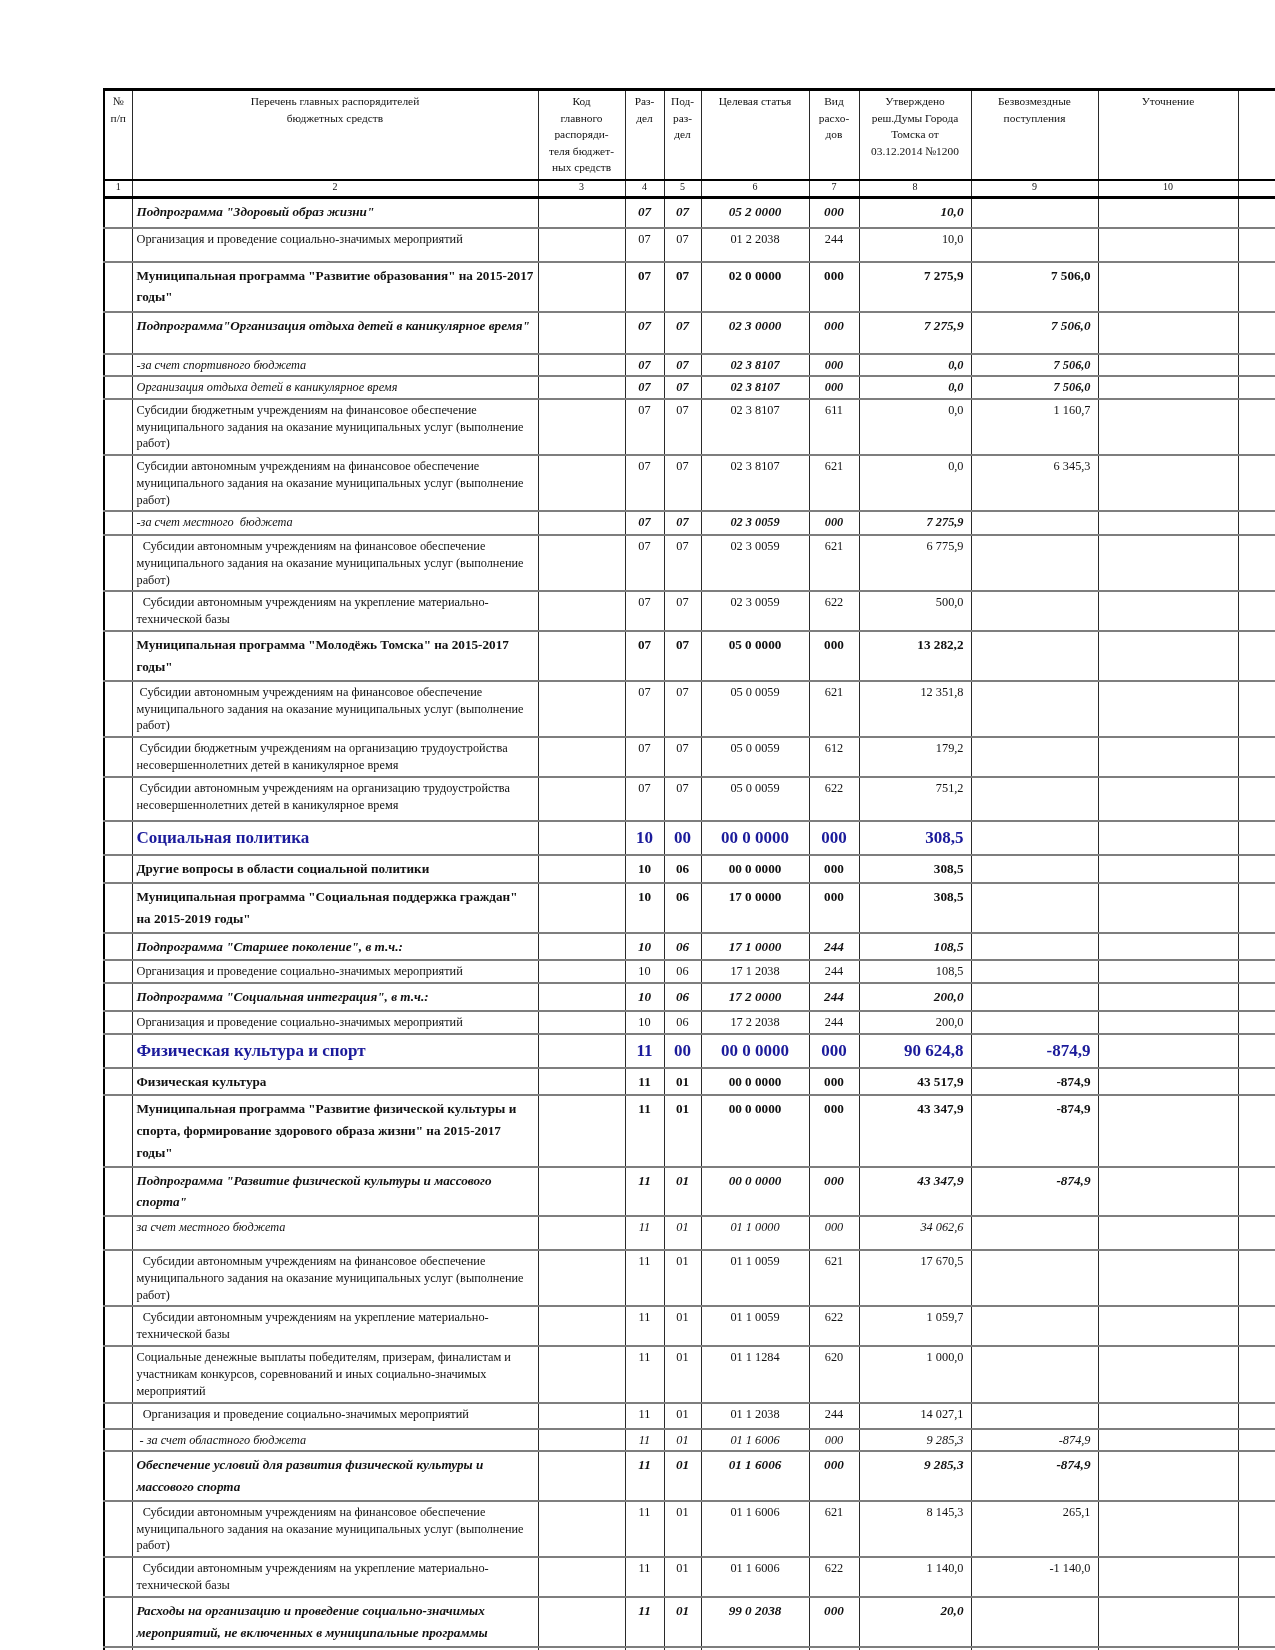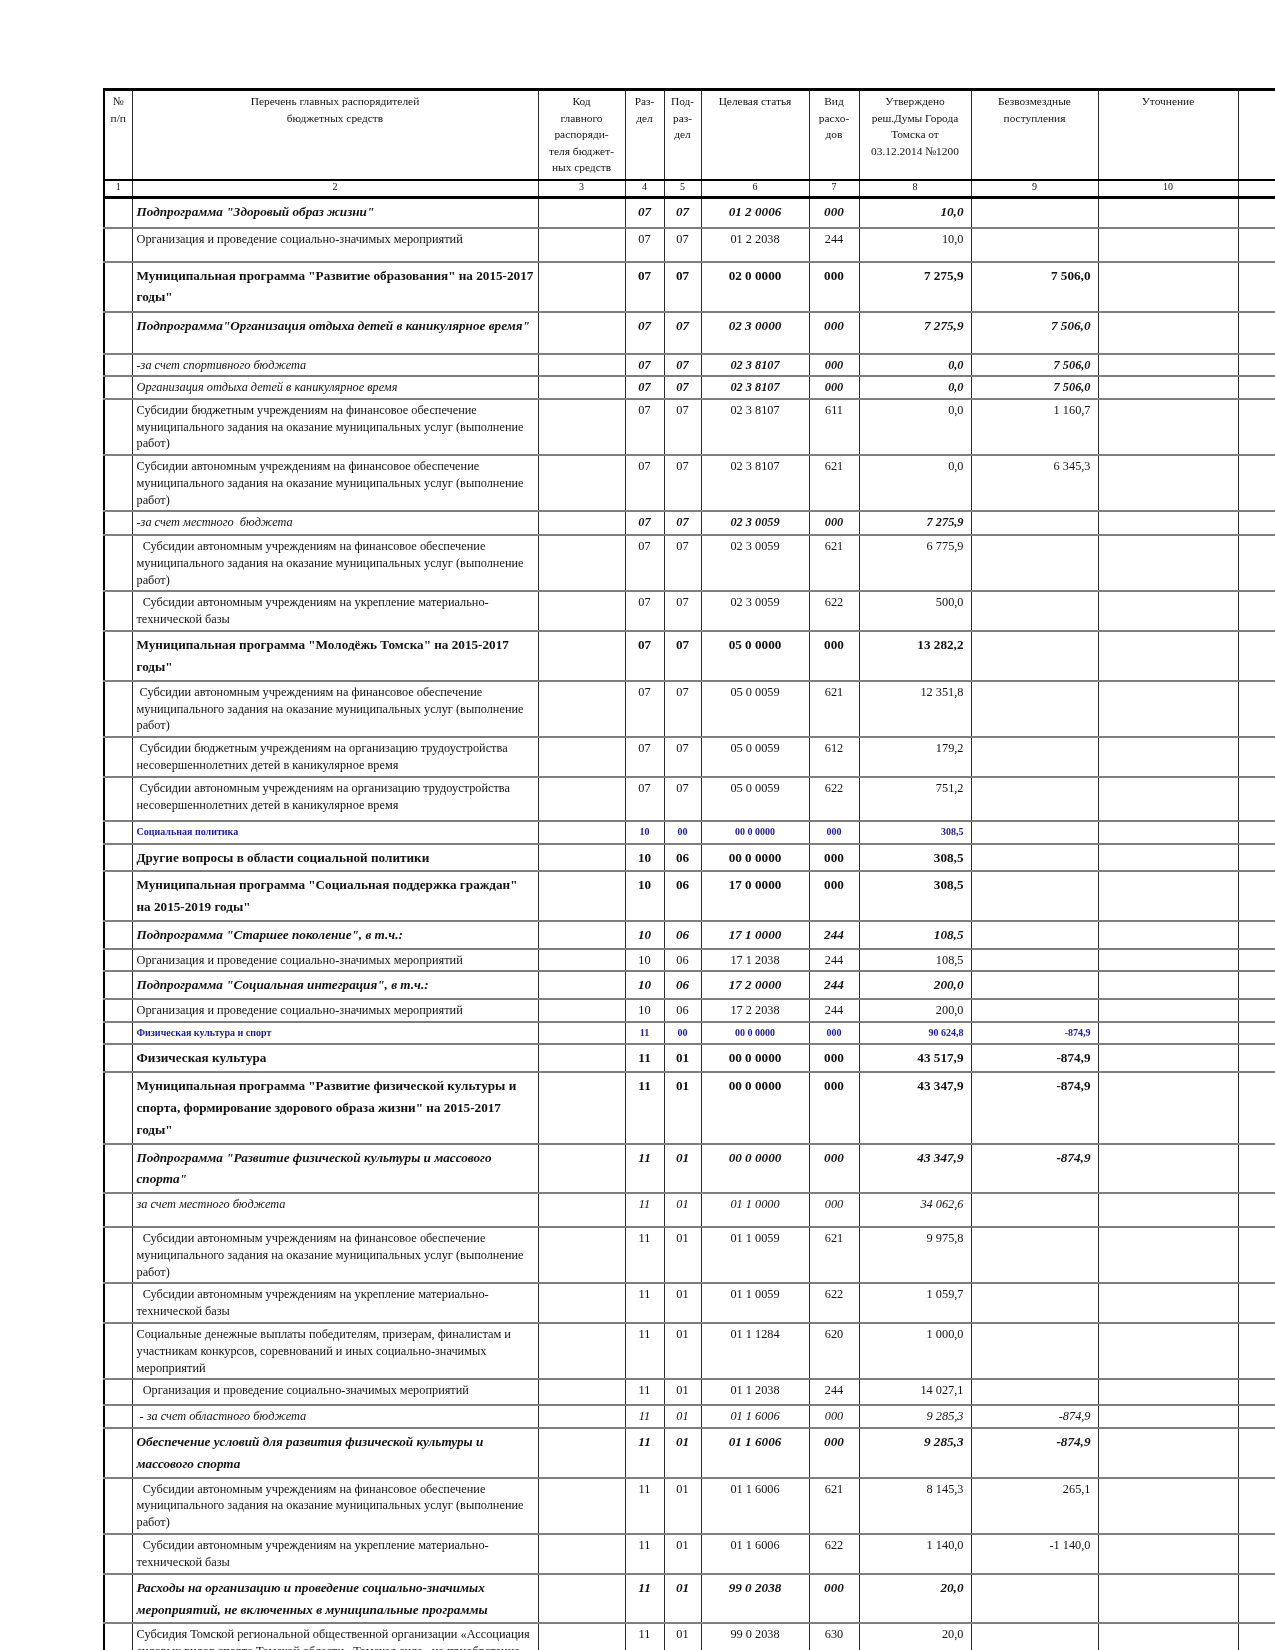--- a/index.html
+++ b/index.html
@@ -20,21 +20,21 @@
                   border-top:2px solid #000;border-bottom:3px solid #000;}
   tbody td{font-size:12.3px;line-height:1.36;padding:2px 3px;
            border-top:2px solid #7e7e7e;}
   tbody td.lbl{text-align:left;white-space:pre-wrap;padding-left:4px;}
   tbody td.ctr{text-align:center;}
   tbody td.rgt{text-align:right;padding-right:7px;}
   tbody tr.fw-b td{font-weight:bold;font-size:13.2px;line-height:1.65;}
   tbody tr.fs-i td{font-style:italic;}
   tbody tr.vb td.val{font-weight:bold;}
   tbody tr.vi td.val{font-style:italic;}
-  tbody tr.blue td{font-size:10px;font-family:Liberation Serif, serif;}
+  tbody tr.blue td{font-size:17px;font-family:Liberation Serif, serif;}
   table{border-left:2px solid #000;border-right:1px solid #444;}
 </style>
 </head>
 <body>
 
 <div class="page">
   <div class="tbl-wrap">
     <table>
       <colgroup>
         <col class="c-num">
@@ -91,21 +91,21 @@
             <th></th>
           </tr>
       </thead>
       <tbody>
           <tr class="fw-b fs-i vb" style="height: 30px;">
             <td class="ctr"></td>
             <td class="lbl">Подпрограмма "Здоровый образ жизни"</td>
             <td class="ctr val"></td>
             <td class="ctr val">07</td>
             <td class="ctr val">07</td>
-            <td class="ctr val">01 2 0006</td>
+            <td class="ctr val">05 2 0000</td>
             <td class="ctr val">000</td>
             <td class="rgt val">10,0</td>
             <td class="rgt val"></td>
             <td class="rgt val"></td>
             <td class="ctr"></td>
           </tr>
           <tr style="height: 34px;">
             <td class="ctr"></td>
             <td class="lbl">Организация и проведение социально-значимых мероприятий</td>
             <td class="ctr val"></td>
@@ -444,21 +444,21 @@
             <td class="ctr"></td>
           </tr>
           <tr style="height: 52px;">
             <td class="ctr"></td>
             <td class="lbl">  Субсидии автономным учреждениям на финансовое обеспечение муниципального задания на оказание муниципальных услуг (выполнение работ)</td>
             <td class="ctr val"></td>
             <td class="ctr val">11</td>
             <td class="ctr val">01</td>
             <td class="ctr val">01 1 0059</td>
             <td class="ctr val">621</td>
-            <td class="rgt val">9 975,8</td>
+            <td class="rgt val">17 670,5</td>
             <td class="rgt val"></td>
             <td class="rgt val"></td>
             <td class="ctr"></td>
           </tr>
           <tr style="height: 40px;">
             <td class="ctr"></td>
             <td class="lbl">  Субсидии автономным учреждениям на укрепление материально-технической базы</td>
             <td class="ctr val"></td>
             <td class="ctr val">11</td>
             <td class="ctr val">01</td>

